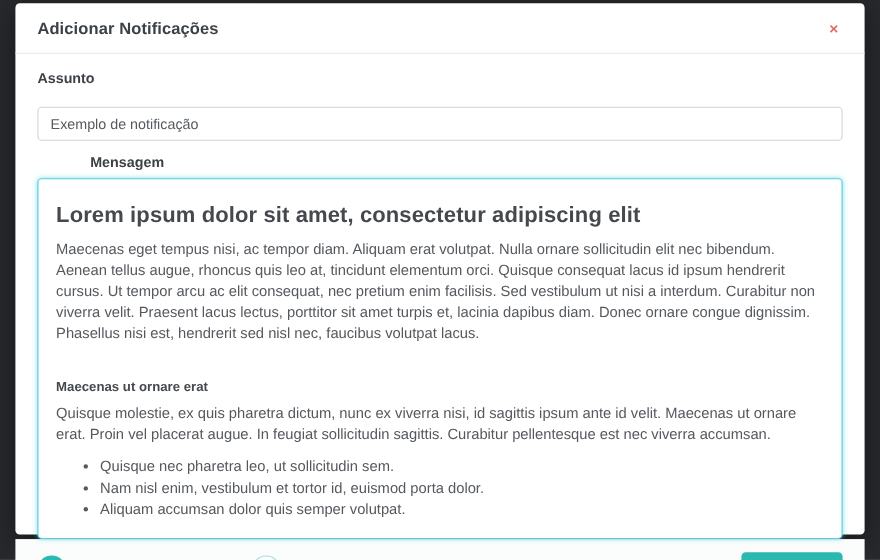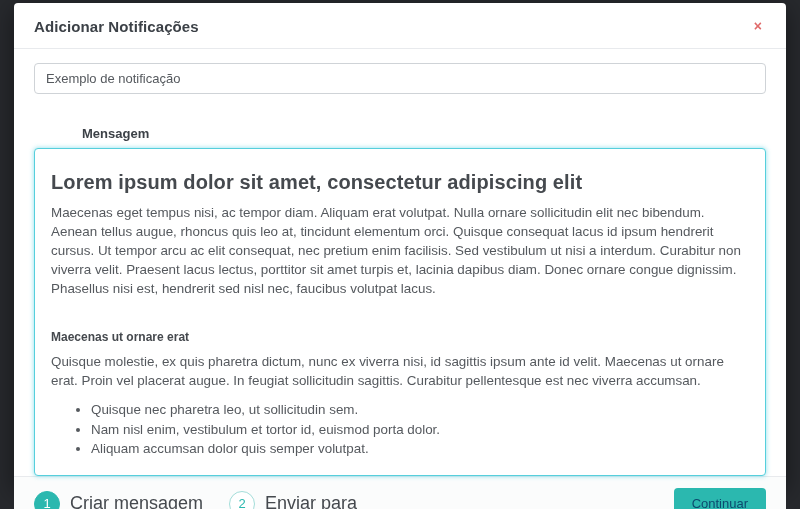--- a/index.html
+++ b/index.html
@@ -57,22 +57,23 @@
   .subject-input {
     width: 100%;
     height: 31px;
     border: 1px solid #cfd3d7;
     border-radius: 4px;
     padding: 0 11px;
     font-size: 13px;
     color: #55595e;
     font-family: "Liberation Sans", "DejaVu Sans", sans-serif;
     outline: none;
+    margin-top: 12px;
   }
-  .message-label { margin-top: 32px; padding-left: 48px; }
+  .message-label { margin-top: 12px; padding-left: 48px; }
   .editor {
     position: relative;
     height: 328px;
     border: 1px solid #56cfdc;
     border-radius: 4px;
     box-shadow: 0 0 5px rgba(77,208,225,0.65);
     padding: 10px 16px 0 16px;
     overflow: hidden;
     background: #ffffff;
   }
@@ -154,20 +155,21 @@
 <body>
 
 <div class="modal">
 
   <div class="modal-header">
     <div class="modal-title">Adicionar Notificações</div>
     <button class="close-btn">×</button>
   </div>
 
   <div class="modal-body">
+    <label class="field-label">Assunto</label>
     <input class="subject-input" type="text" value="Exemplo de notificação" style="">
 
     <label class="field-label message-label">Mensagem</label>
 
     <div class="editor">
       <h2>Lorem ipsum dolor sit amet, consectetur adipiscing elit</h2>
       <p>Maecenas eget tempus nisi, ac tempor diam. Aliquam erat volutpat. Nulla ornare sollicitudin elit nec bibendum. Aenean tellus augue, rhoncus quis leo at, tincidunt elementum orci. Quisque consequat lacus id ipsum hendrerit cursus. Ut tempor arcu ac elit consequat, nec pretium enim facilisis. Sed vestibulum ut nisi a interdum. Curabitur non viverra velit. Praesent lacus lectus, porttitor sit amet turpis et, lacinia dapibus diam. Donec ornare congue dignissim. Phasellus nisi est, hendrerit sed nisl nec, faucibus volutpat lacus.</p>
       <h3>Maecenas ut ornare erat</h3>
       <p>Quisque molestie, ex quis pharetra dictum, nunc ex viverra nisi, id sagittis ipsum ante id velit. Maecenas ut ornare erat. Proin vel placerat augue. In feugiat sollicitudin sagittis. Curabitur pellentesque est nec viverra accumsan.</p>
       <ul>

